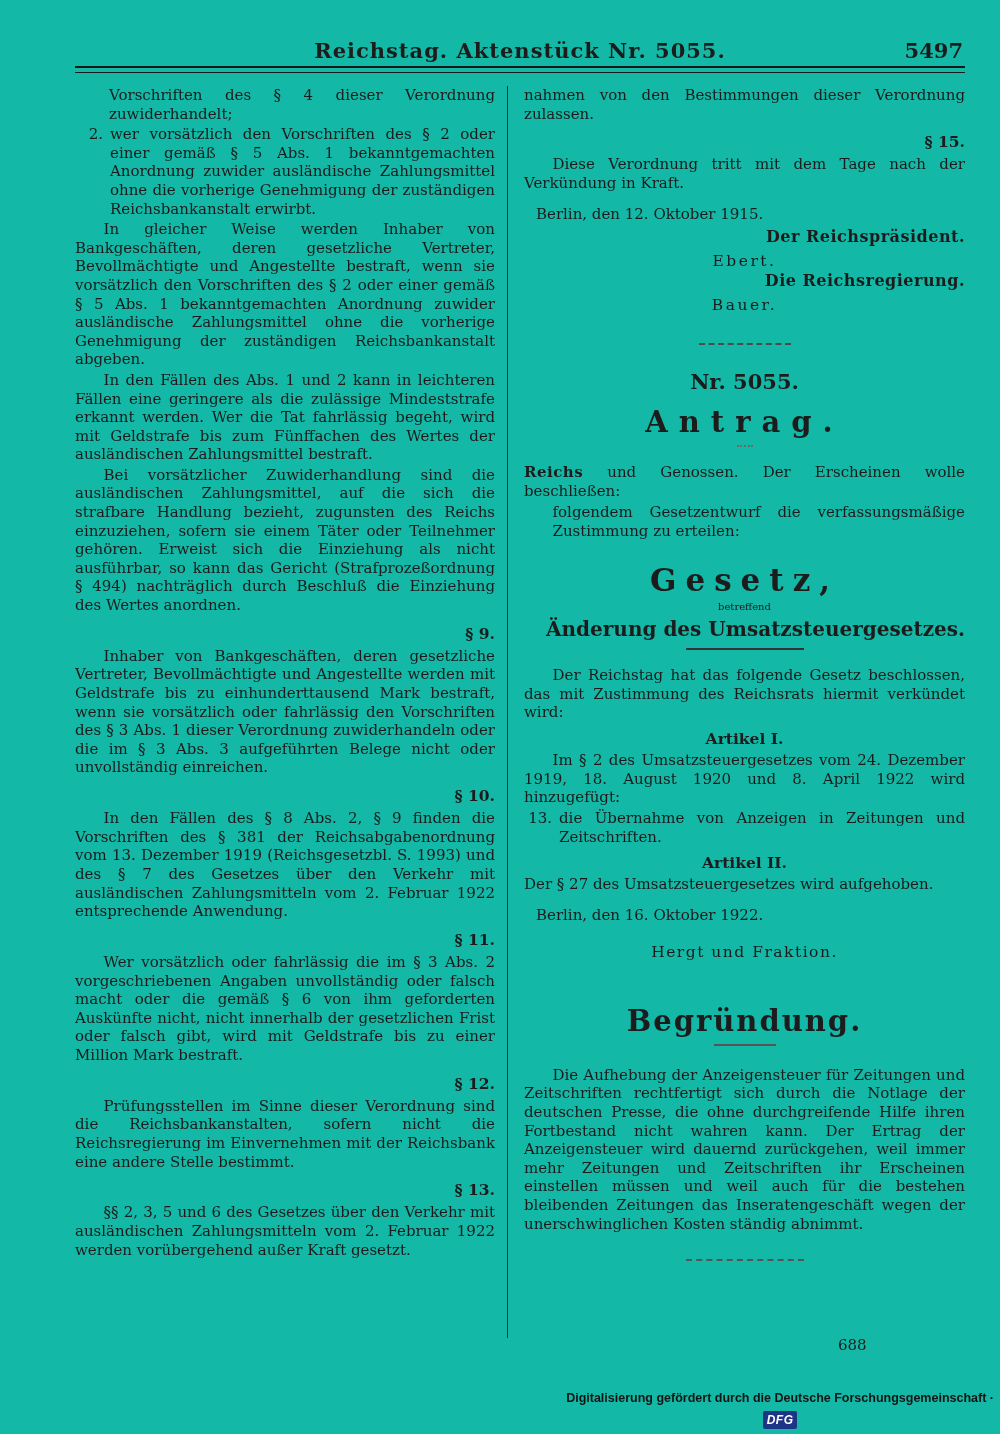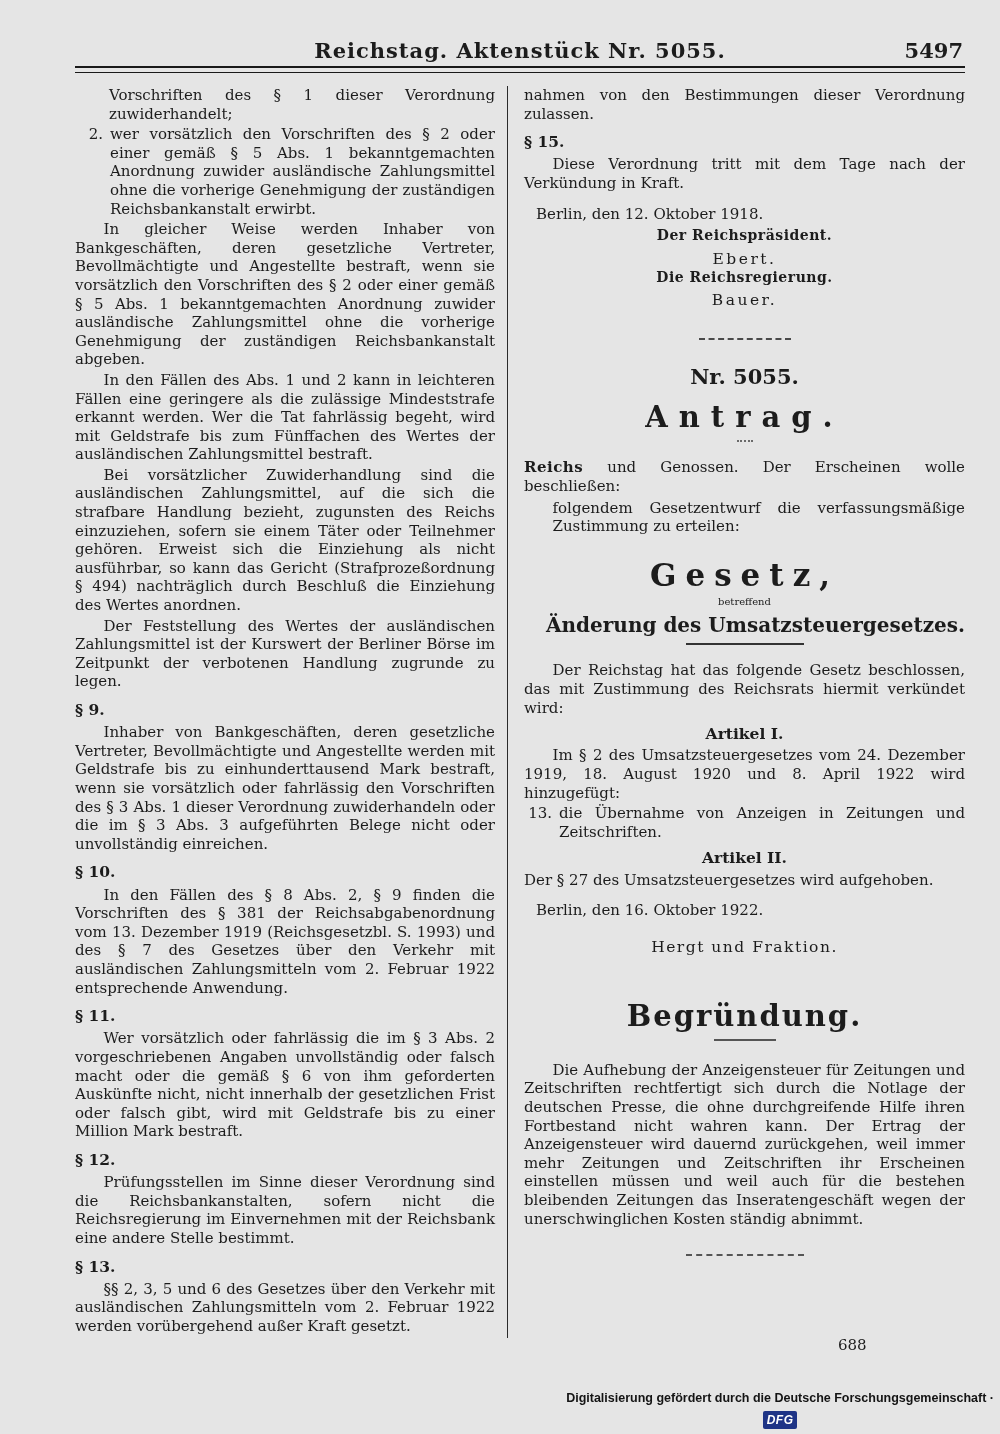--- a/index.html
+++ b/index.html
@@ -1,16 +1,16 @@
 <!DOCTYPE html>
 <html lang="de"><head>
 <meta charset="utf-8">
 <style>
   html,body{margin:0;padding:0;background:#ffffff;}
-  .page{position:relative;width:1000px;height:1434px;background:#e5e5e5;
+  .page{position:relative;width:1000px;height:1434px;background:#14b8a6;
         font-family:"DejaVu Serif", serif;color:#1c1c1c;overflow:hidden;}
   
   .header{position:absolute;top:38px;left:75px;right:35px;height:26px;}
   .header-title{position:absolute;left:0;right:0;text-align:center;
         font-size:21px;font-weight:bold;letter-spacing:1px;}
   .header-page-number{position:absolute;right:2px;top:0;font-size:21px;font-weight:bold;}
   .double-rule{position:absolute;top:66px;left:75px;right:35px;height:4px;
         border-top:2.5px solid #1a1a1a;border-bottom:1.5px solid #1a1a1a;}
   
   .columns{position:absolute;top:86px;left:75px;right:35px;bottom:96px;display:flex;}
@@ -18,24 +18,24 @@
   .col-left{width:420px;padding-right:12px;}
   .col-divider{width:1px;background:#2b2b2b;}
   .col-right{flex:1;padding-left:16px;}
   p{margin:0 0 2px 0;text-align:justify;}
   .para{text-indent:1.9em;}
   .cont{text-indent:0;}
   .hang-cont{padding-left:34px;text-indent:0;}
   .list-item{display:flex;margin:0 0 2px 0;}
   .list-item .num{flex:none;width:28px;text-align:right;margin-right:7px;}
   .list-item p{flex:1;text-indent:0;margin:0;}
-  .sect{text-align:left;font-weight:bold;font-size:15.5px;margin:9px 0 4px 0;}
+  .sect{text-align:right;font-weight:bold;font-size:15.5px;margin:9px 0 4px 0;}
   
   .dateline{text-indent:.8em;margin:12px 0 4px 0;}
-  .sig-title{text-align:center;font-size:14px;font-weight:bold;letter-spacing:.5px;}
+  .sig-title{text-align:right;font-size:16px;font-weight:bold;letter-spacing:.5px;}
   .sig-name{text-align:center;font-size:15.5px;letter-spacing:2.5px;margin-top:5px;}
   .rule-dashed{width:92px;border-top:2px dashed #4a4a4a;margin:28px auto 24px auto;}
   .nr-heading{text-align:center;font-size:21px;font-weight:bold;margin:6px 0 10px 0;}
   .antrag-heading{text-align:center;font-size:29px;font-weight:bold;letter-spacing:11px;margin:2px 0 4px 0;}
   .tiny-rule{width:16px;border-top:2px dotted #6a6a6a;margin:2px auto 16px auto;}
   .movers{text-indent:0;margin-bottom:3px;}
   .movers .bold-name{font-weight:bold;letter-spacing:.5px;}
   .movers-sub{padding-left:1.9em;text-indent:0;}
   .gesetz-heading{text-align:center;font-size:31px;font-weight:bold;letter-spacing:9px;margin:20px 0 2px 0;}
   .betreffend{text-align:center;font-size:10px;margin:2px 0;}
@@ -62,29 +62,28 @@
 
   <div class="header">
     <div class="header-title">Reichstag.  Aktenstück Nr. 5055.</div>
     <div class="header-page-number">5497</div>
   </div>
   <div class="double-rule"></div>
 
   <div class="columns">
 
     <div class="col col-left">
-      <p class="hang-cont">Vorschriften des § 1 dieser Verordnung zuwiderhandelt;</p>
+      <p class="hang-cont">Vorschriften des § 4 dieser Verordnung zuwiderhandelt;</p>
       <div class="list-item">
         <span class="num">2.</span>
         <p>wer vorsätzlich den Vorschriften des § 2 oder einer gemäß § 5 Abs. 1 bekanntgemachten Anordnung zuwider ausländische Zahlungsmittel ohne die vorherige Genehmigung der zuständigen Reichsbankanstalt erwirbt.</p>
       </div>
       <p class="para">In gleicher Weise werden Inhaber von Bankgeschäften, deren gesetzliche Vertreter, Bevollmächtigte und Angestellte bestraft, wenn sie vorsätzlich den Vorschriften des § 2 oder einer gemäß § 5 Abs. 1 bekanntgemachten Anordnung zuwider ausländische Zahlungsmittel ohne die vorherige Genehmigung der zuständigen Reichsbankanstalt abgeben.</p>
       <p class="para">In den Fällen des Abs. 1 und 2 kann in leichteren Fällen eine geringere als die zulässige Mindeststrafe erkannt werden. Wer die Tat fahrlässig begeht, wird mit Geldstrafe bis zum Fünffachen des Wertes der ausländischen Zahlungsmittel bestraft.</p>
       <p class="para">Bei vorsätzlicher Zuwiderhandlung sind die ausländischen Zahlungsmittel, auf die sich die strafbare Handlung bezieht, zugunsten des Reichs einzuziehen, sofern sie einem Täter oder Teilnehmer gehören. Erweist sich die Einziehung als nicht ausführbar, so kann das Gericht (Strafprozeßordnung § 494) nachträglich durch Beschluß die Einziehung des Wertes anordnen.</p>
-      <p class="para">Der Feststellung des Wertes der ausländischen Zahlungsmittel ist der Kurswert der Berliner Börse im Zeitpunkt der verbotenen Handlung zugrunde zu legen.</p>
 
       <div class="sect">§ 9.</div>
       <p class="para">Inhaber von Bankgeschäften, deren gesetzliche Vertreter, Bevollmächtigte und Angestellte werden mit Geldstrafe bis zu einhunderttausend Mark bestraft, wenn sie vorsätzlich oder fahrlässig den Vorschriften des § 3 Abs. 1 dieser Verordnung zuwiderhandeln oder die im § 3 Abs. 3 aufgeführten Belege nicht oder unvollständig einreichen.</p>
 
       <div class="sect">§ 10.</div>
       <p class="para">In den Fällen des § 8 Abs. 2, § 9 finden die Vorschriften des § 381 der Reichsabgabenordnung vom 13. Dezember 1919 (Reichsgesetzbl. S. 1993) und des § 7 des Gesetzes über den Verkehr mit ausländischen Zahlungsmitteln vom 2. Februar 1922 entsprechende Anwendung.</p>
 
       <div class="sect">§ 11.</div>
       <p class="para">Wer vorsätzlich oder fahrlässig die im § 3 Abs. 2 vorgeschriebenen Angaben unvollständig oder falsch macht oder die gemäß § 6 von ihm geforderten Auskünfte nicht, nicht innerhalb der gesetzlichen Frist oder falsch gibt, wird mit Geldstrafe bis zu einer Million Mark bestraft.</p>
 
@@ -97,21 +96,21 @@
     </div>
 
     <div class="col-divider"></div>
 
     <div class="col col-right">
       <p class="cont">nahmen von den Bestimmungen dieser Verordnung zulassen.</p>
 
       <div class="sect">§ 15.</div>
       <p class="para">Diese Verordnung tritt mit dem Tage nach der Verkündung in Kraft.</p>
 
-      <p class="dateline">Berlin, den 12. Oktober 1918.</p>
+      <p class="dateline">Berlin, den 12. Oktober 1915.</p>
 
       <div class="sig-title">Der Reichspräsident.</div>
       <div class="sig-name">Ebert.</div>
       <div class="sig-title">Die Reichsregierung.</div>
       <div class="sig-name">Bauer.</div>
 
       <div class="rule-dashed"></div>
 
       <div class="nr-heading">Nr. 5055.</div>
       <div class="antrag-heading">Antrag.</div>

